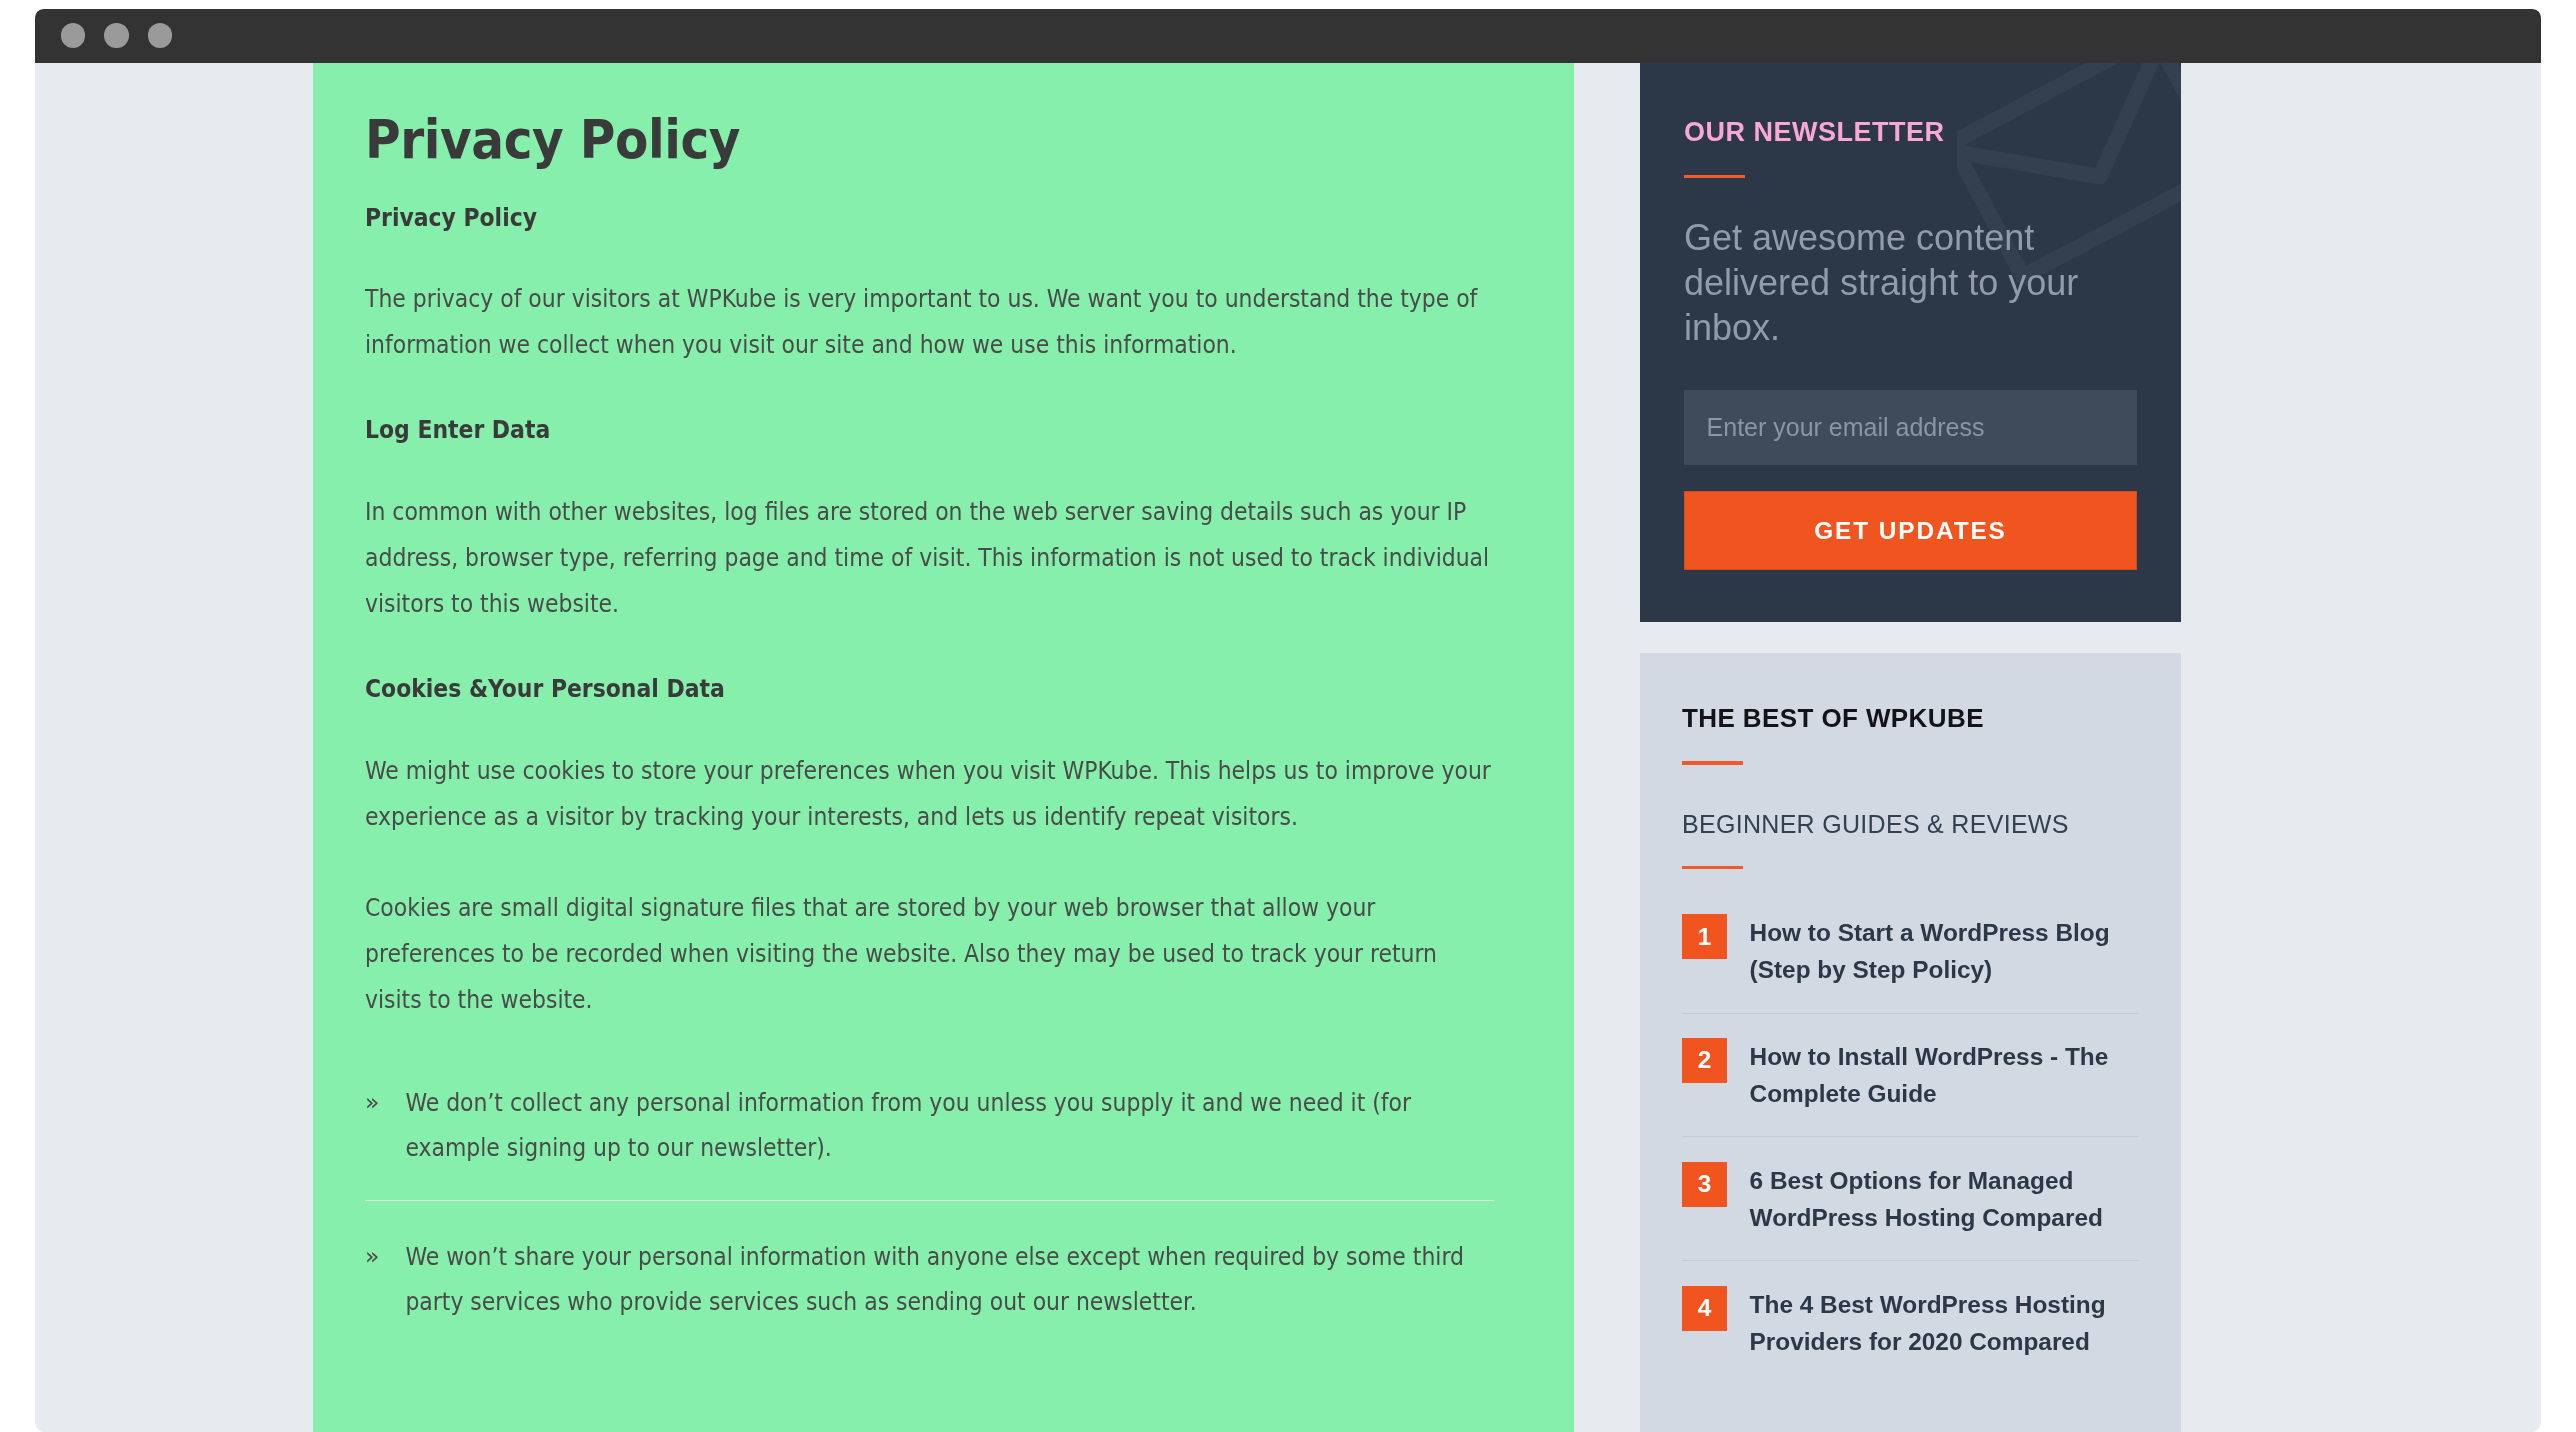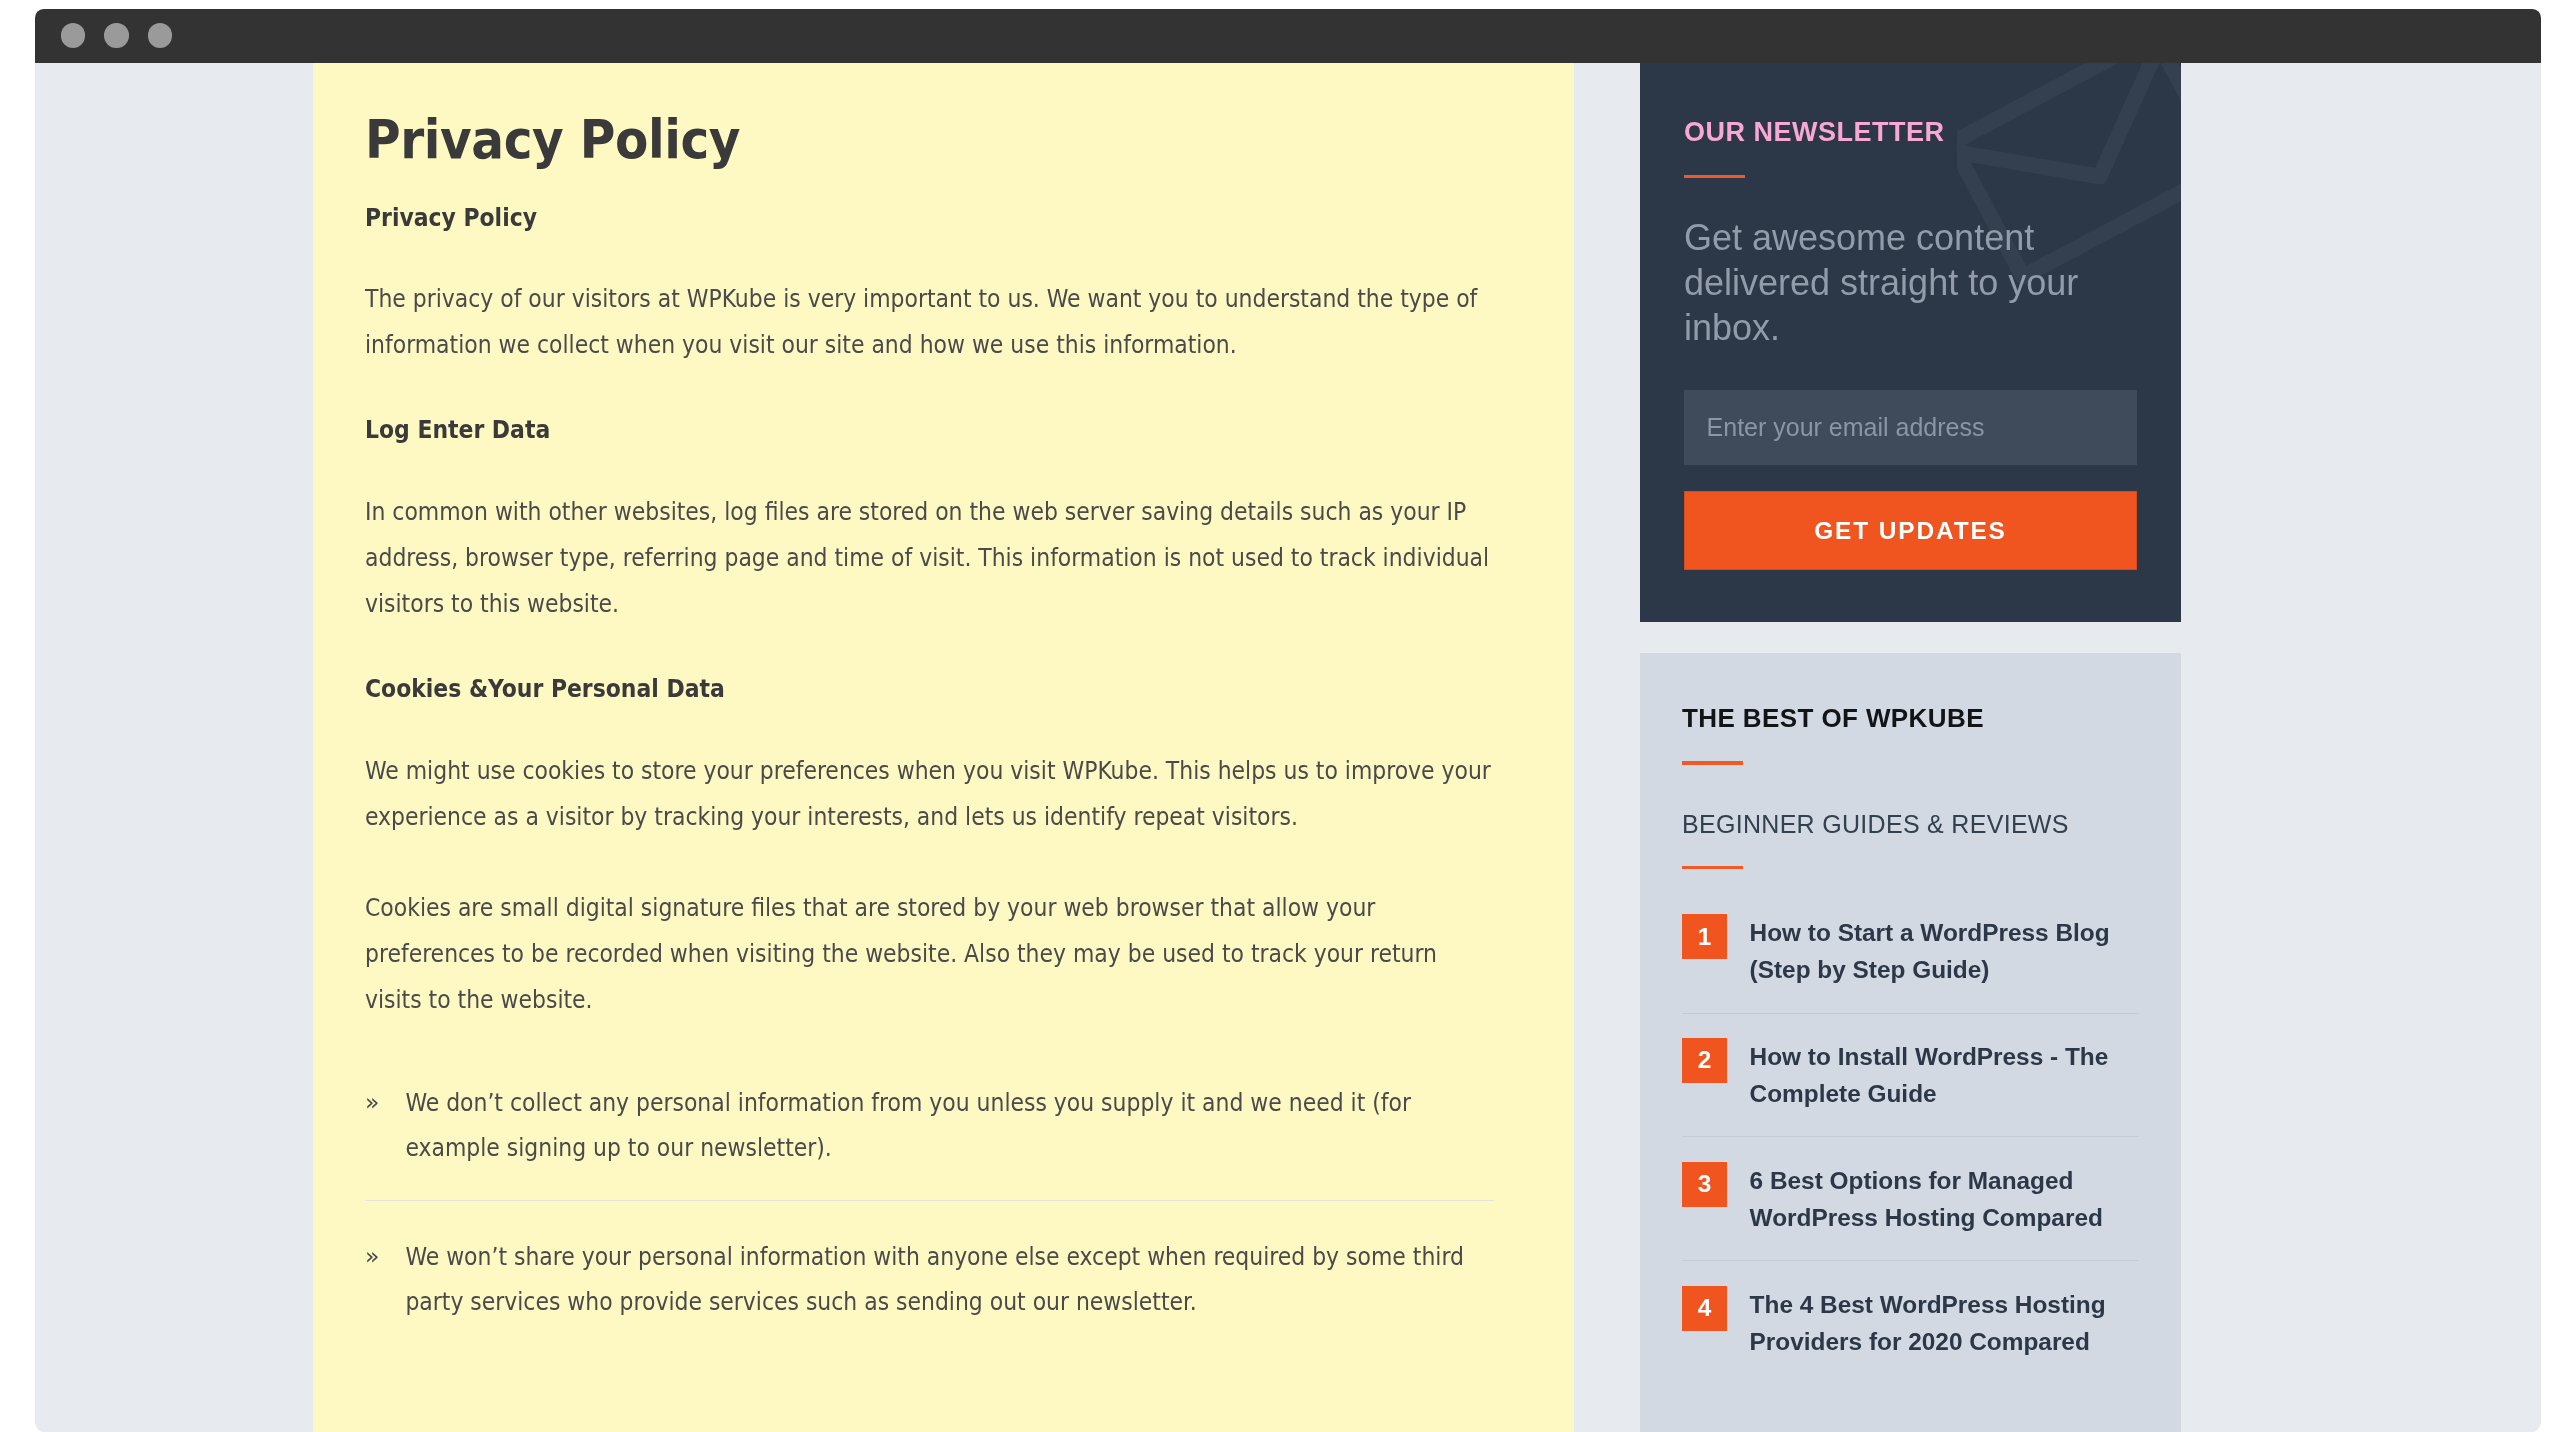--- a/index.html
+++ b/index.html
@@ -51,21 +51,21 @@
     position: relative;
     display: flex;
     align-items: flex-start;
     padding-left: 278px;
     padding-right: 37px;
   }
 
   
   #article {
     width: 1261px;
-    background: #fef9c3;
+    background: #86efac;
     padding: 49px 80px 35px 52px;
     min-height: 1370px;
   }
 
   #page-title {
     font-family: "DejaVu Sans Condensed", "Liberation Sans Narrow", "Liberation Sans", sans-serif;
     font-size: 54px;
     font-weight: bold;
     color: #3a3a3a;
     letter-spacing: -0.4px;
@@ -354,21 +354,21 @@
           <div class="rule-orange"></div>
 
 
           <div id="section-label">BEGINNER GUIDES &amp; REVIEWS</div>
 
           <div class="rule-orange"></div>
 
           <ul id="post-list">
             <li class="post-item">
               <span class="post-rank">1</span>
-              <a class="post-title">How to Start a WordPress Blog (Step by Step Guide)</a>
+              <a class="post-title">How to Start a WordPress Blog (Step by Step Policy)</a>
             </li>
             <li class="post-item">
               <span class="post-rank">2</span>
               <a class="post-title">How to Install WordPress - The Complete Guide</a>
             </li>
             <li class="post-item">
               <span class="post-rank">3</span>
               <a class="post-title">6 Best Options for Managed WordPress Hosting Compared</a>
             </li>
             <li class="post-item">

